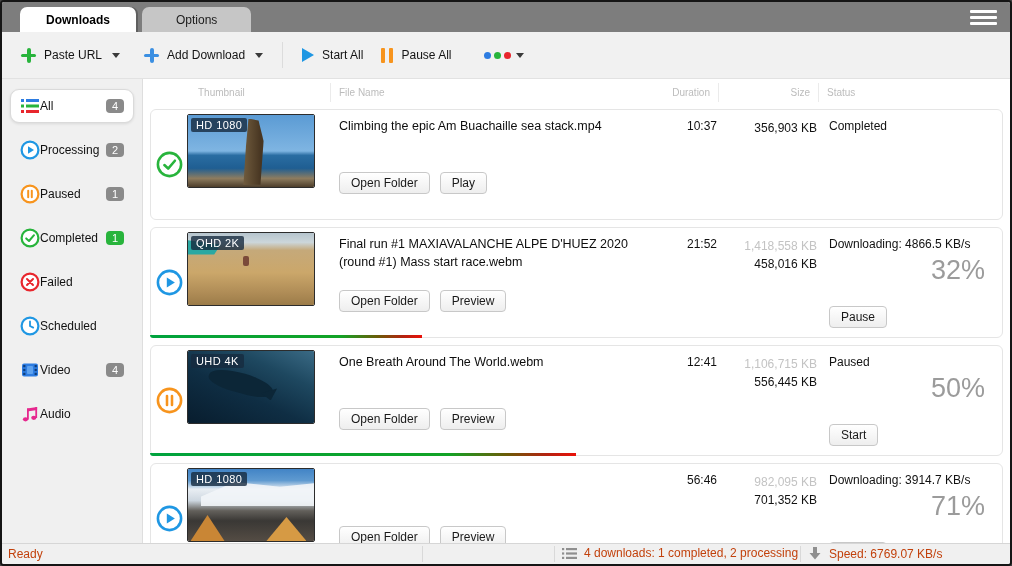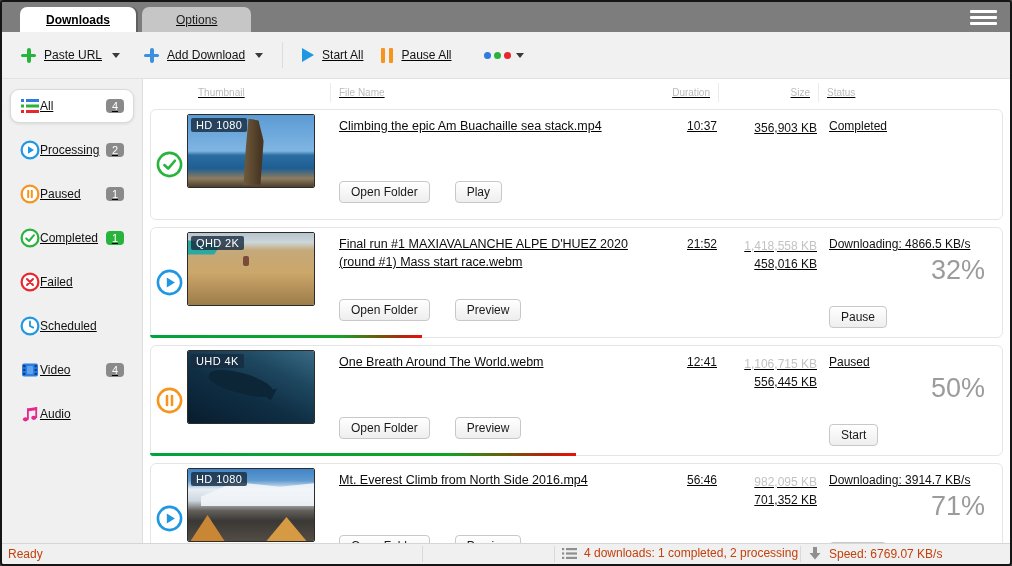--- a/index.html
+++ b/index.html
@@ -1,18 +1,18 @@
 <!DOCTYPE html>
 <html><head>
 <meta charset="utf-8">
 <style>
   * { margin:0; padding:0; box-sizing:border-box; }
   body { background:#444; font-family:"Liberation Sans",sans-serif; }
   .window{ width:1012px; height:566px; border:2px solid #151515; border-radius:4px;
-           background:#f0f0f0; display:flex; flex-direction:column; overflow:hidden;text-decoration:underline; }
+           background:#f0f0f0; display:flex; flex-direction:column; overflow:hidden; }
 
   
   .titlebar{ flex:0 0 30px; background:#7d7d7d; display:flex; align-items:flex-end; padding-left:18px; position:relative; }
   .tab{ font-size:12px; padding:6px 26px 5px; border-radius:7px 7px 0 0; margin-right:6px; cursor:pointer; }
   .tab.active{ background:#fff; font-weight:bold; color:#000; box-shadow:2px 0 0 #5f5f5f; }
   .tab.inactive{ background:#c6c6c6; color:#1c1c1c; padding-left:34px; padding-right:34px; }
   .hamburger{ position:absolute; right:13px; top:8px; width:27px; cursor:pointer; }
   .hamburger div{ height:3px; background:#fff; border-radius:1px; margin-bottom:3px; }
 
   
@@ -48,21 +48,21 @@
   .thead .r{ text-align:right; }
 
   .rows{ flex:1; padding:3px 7px 0; overflow:hidden; }
   .card{ position:relative; display:grid; grid-template-columns:36px 140px 1fr 70px 100px 185px; height:111px; border:1px solid #e5e5e5; border-radius:6px; margin-bottom:7px; background:#fff; }
   .sicon{ display:flex; align-items:center; justify-content:center; }
   .thumbwrap{ padding-top:4px; }
   .thumb{ width:128px; height:74px; border:1px solid #2c2c2c; border-radius:2px; position:relative; overflow:hidden; }
   .q-badge{ position:absolute; top:3px; left:3px; background:rgba(23,42,62,.8); color:#fff; font-size:11px; padding:1px 5px; border-radius:2px; letter-spacing:.4px; z-index:5; }
   .namecol{ position:relative; padding:8px 10px 0 12px; }
   .fname{ font-size:12.5px; color:#0d0d0d; line-height:1.4; }
-  .rowbtns{ position:absolute; left:12px; bottom:16px; display:flex; gap:25px; }
+  .rowbtns{ position:absolute; left:12px; bottom:25px; display:flex; gap:10px; }
   .btn{ background:linear-gradient(#fff,#eee); border:1px solid #c8c8c8; border-radius:4px; padding:3px 11px; font-size:12px; color:#1a1a1a; cursor:pointer; }
   .dur{ font-size:12px; color:#111; text-align:right; padding-top:9px; }
   .sizes{ font-size:12px; text-align:right; padding-top:9px; line-height:1.5; }
   .size-total{ color:#c3c3c3; } .size-total:empty{ display:none; }
   .size-dl{ color:#111; }
   .statuscol{ position:relative; font-size:12px; color:#111; padding:9px 10px 0 12px; }
   .pct{ position:absolute; top:27px; right:17px; font-size:27px; color:#9b9b9b; }
   .action{ position:absolute; left:12px; bottom:9px; }
   .progress{ position:absolute; left:-1px; bottom:-1px; height:3px; border-radius:0 0 0 6px;
              background:linear-gradient(90deg,#00a33e 0%,#12a326 70%,#6d5a07 84%,#b32310 93%,#ea1109 100%); }
@@ -346,21 +346,20 @@
             <div class="thumb">
               <div class="art t4">
                   <div class="snow"></div>
                   <div class="tent1"></div>
                   <div class="tent2"></div>
                 </div>
               <span class="q-badge">HD 1080</span>
             </div>
           </div>
           <div class="namecol">
-            <div class="fname">Mt. Everest Climb from North Side 2016.mp4</div>
             <div class="rowbtns">
               <button class="btn">Open Folder</button>
               <button class="btn">Preview</button>
             </div>
           </div>
           <div class="dur">56:46</div>
           <div class="sizes">
             <div class="size-total">982,095 KB</div>
             <div class="size-dl">701,352 KB</div>
           </div>

